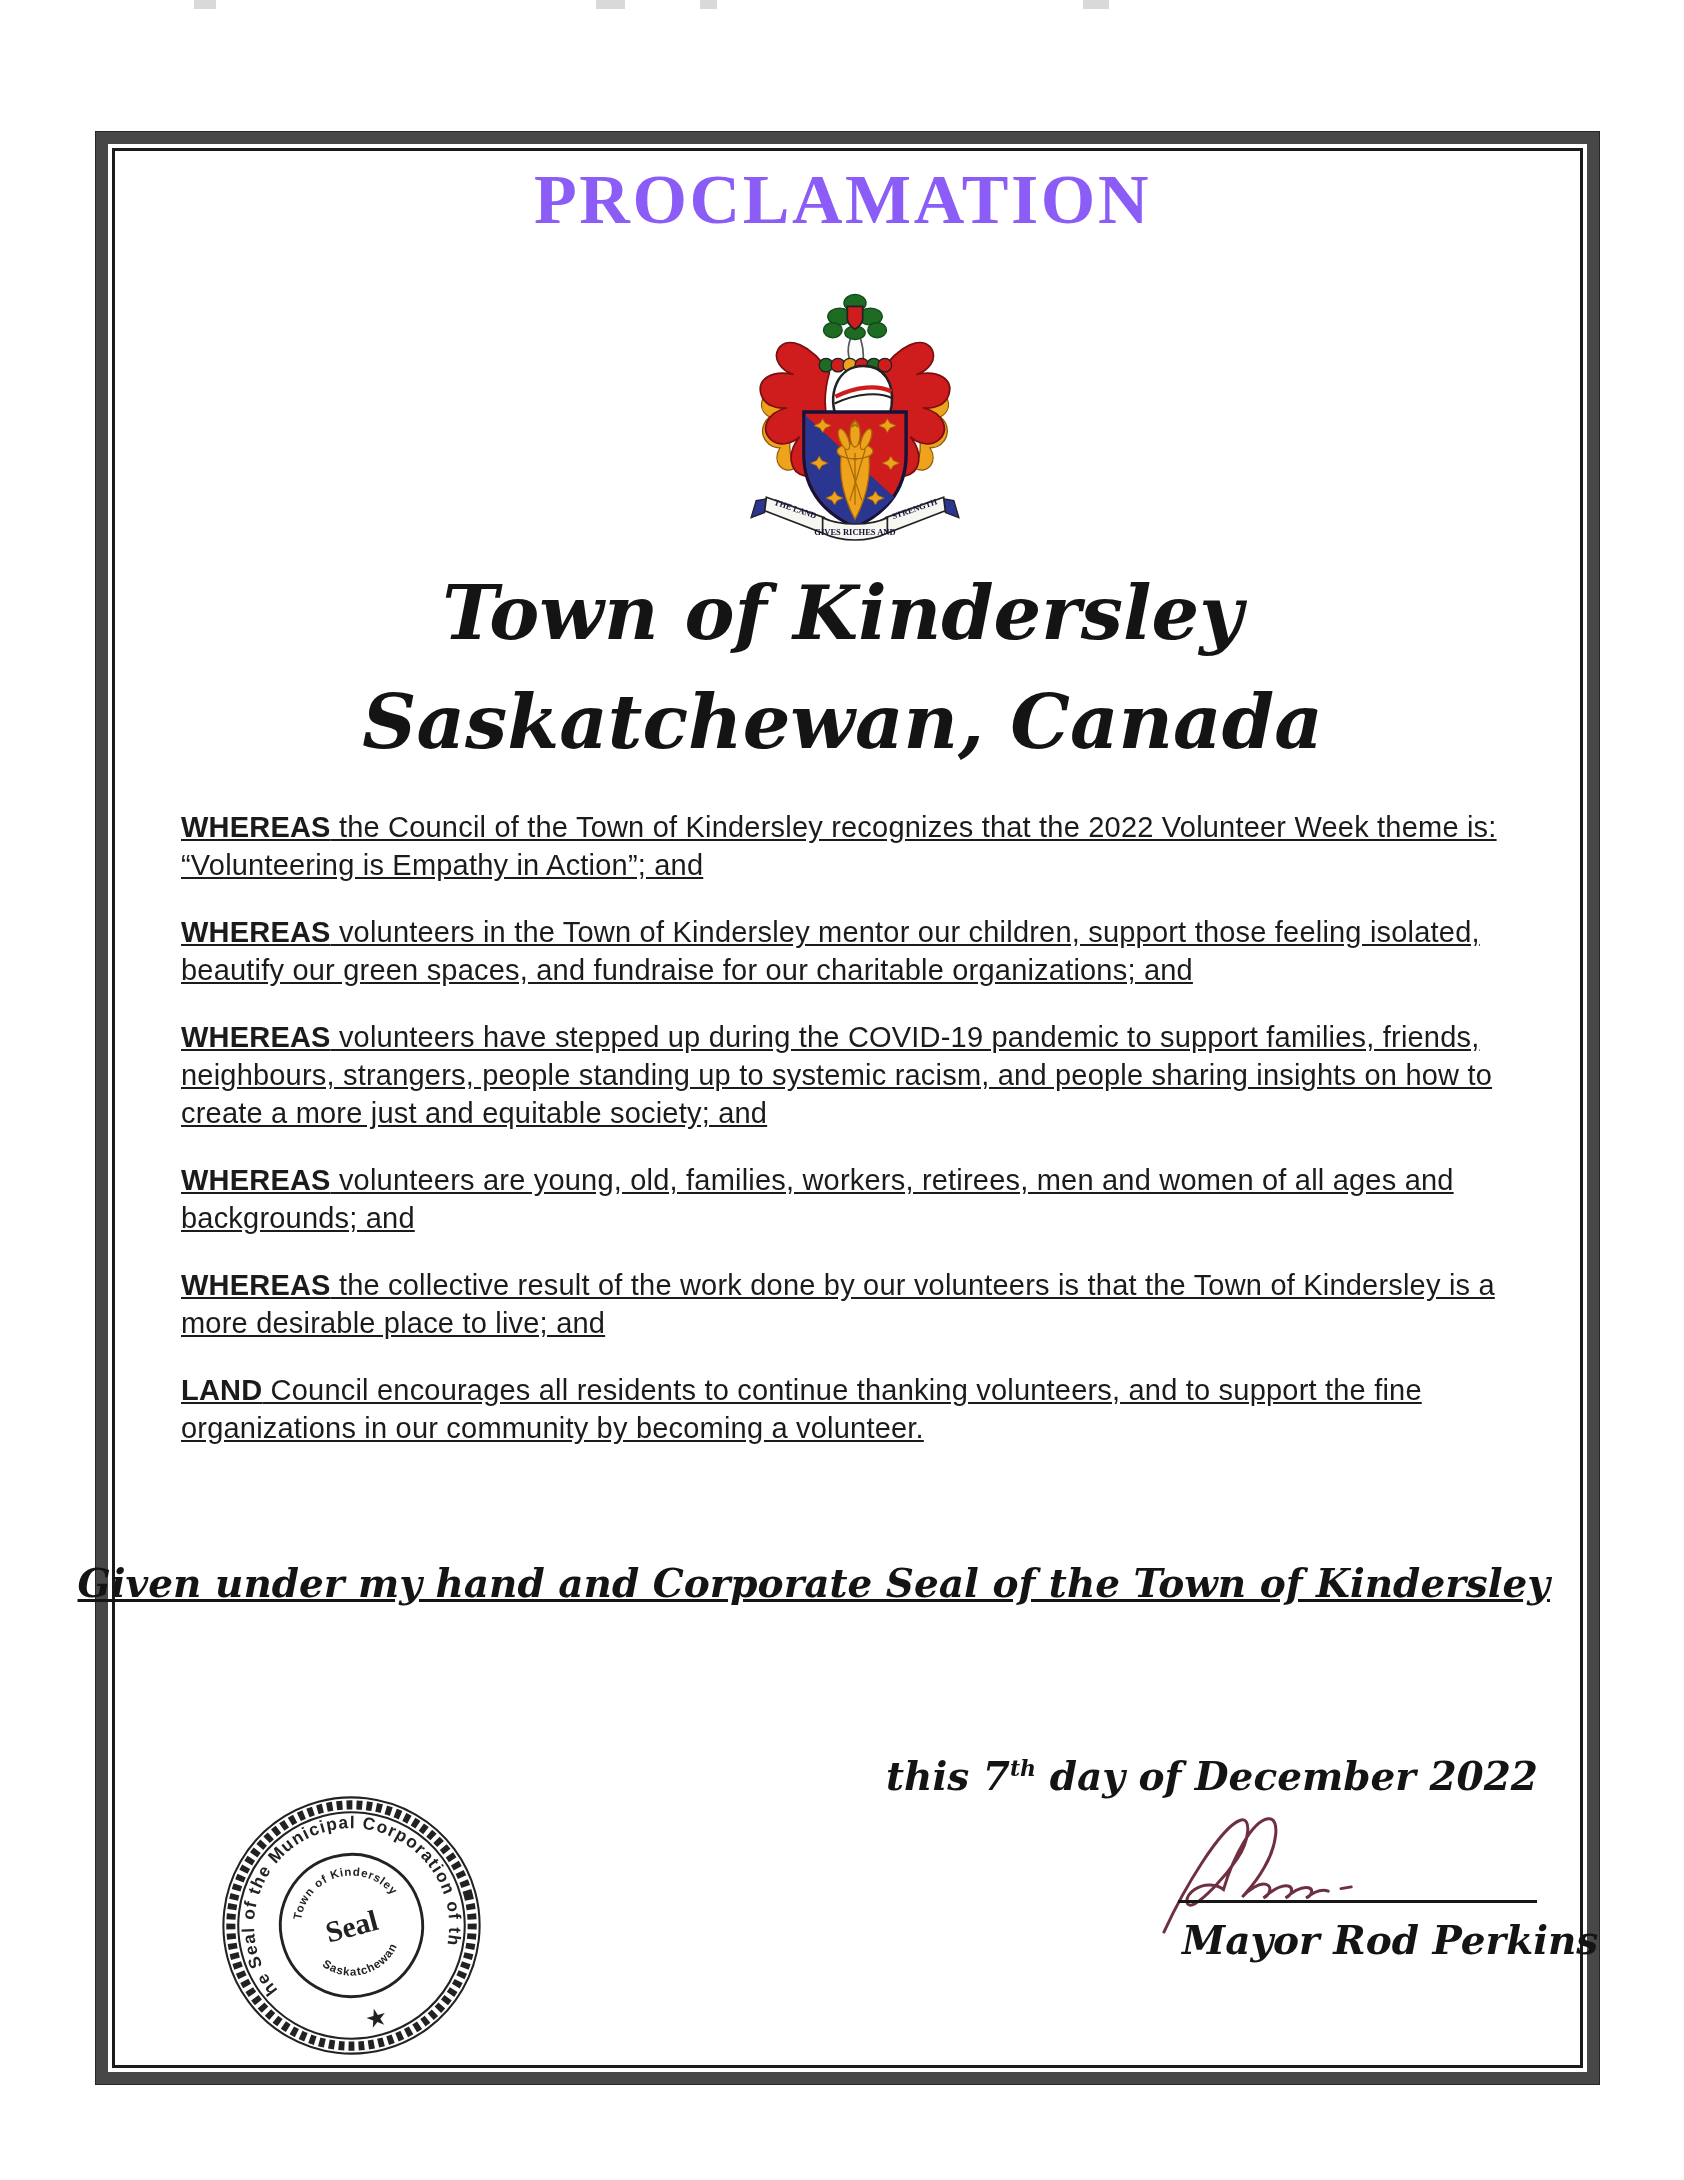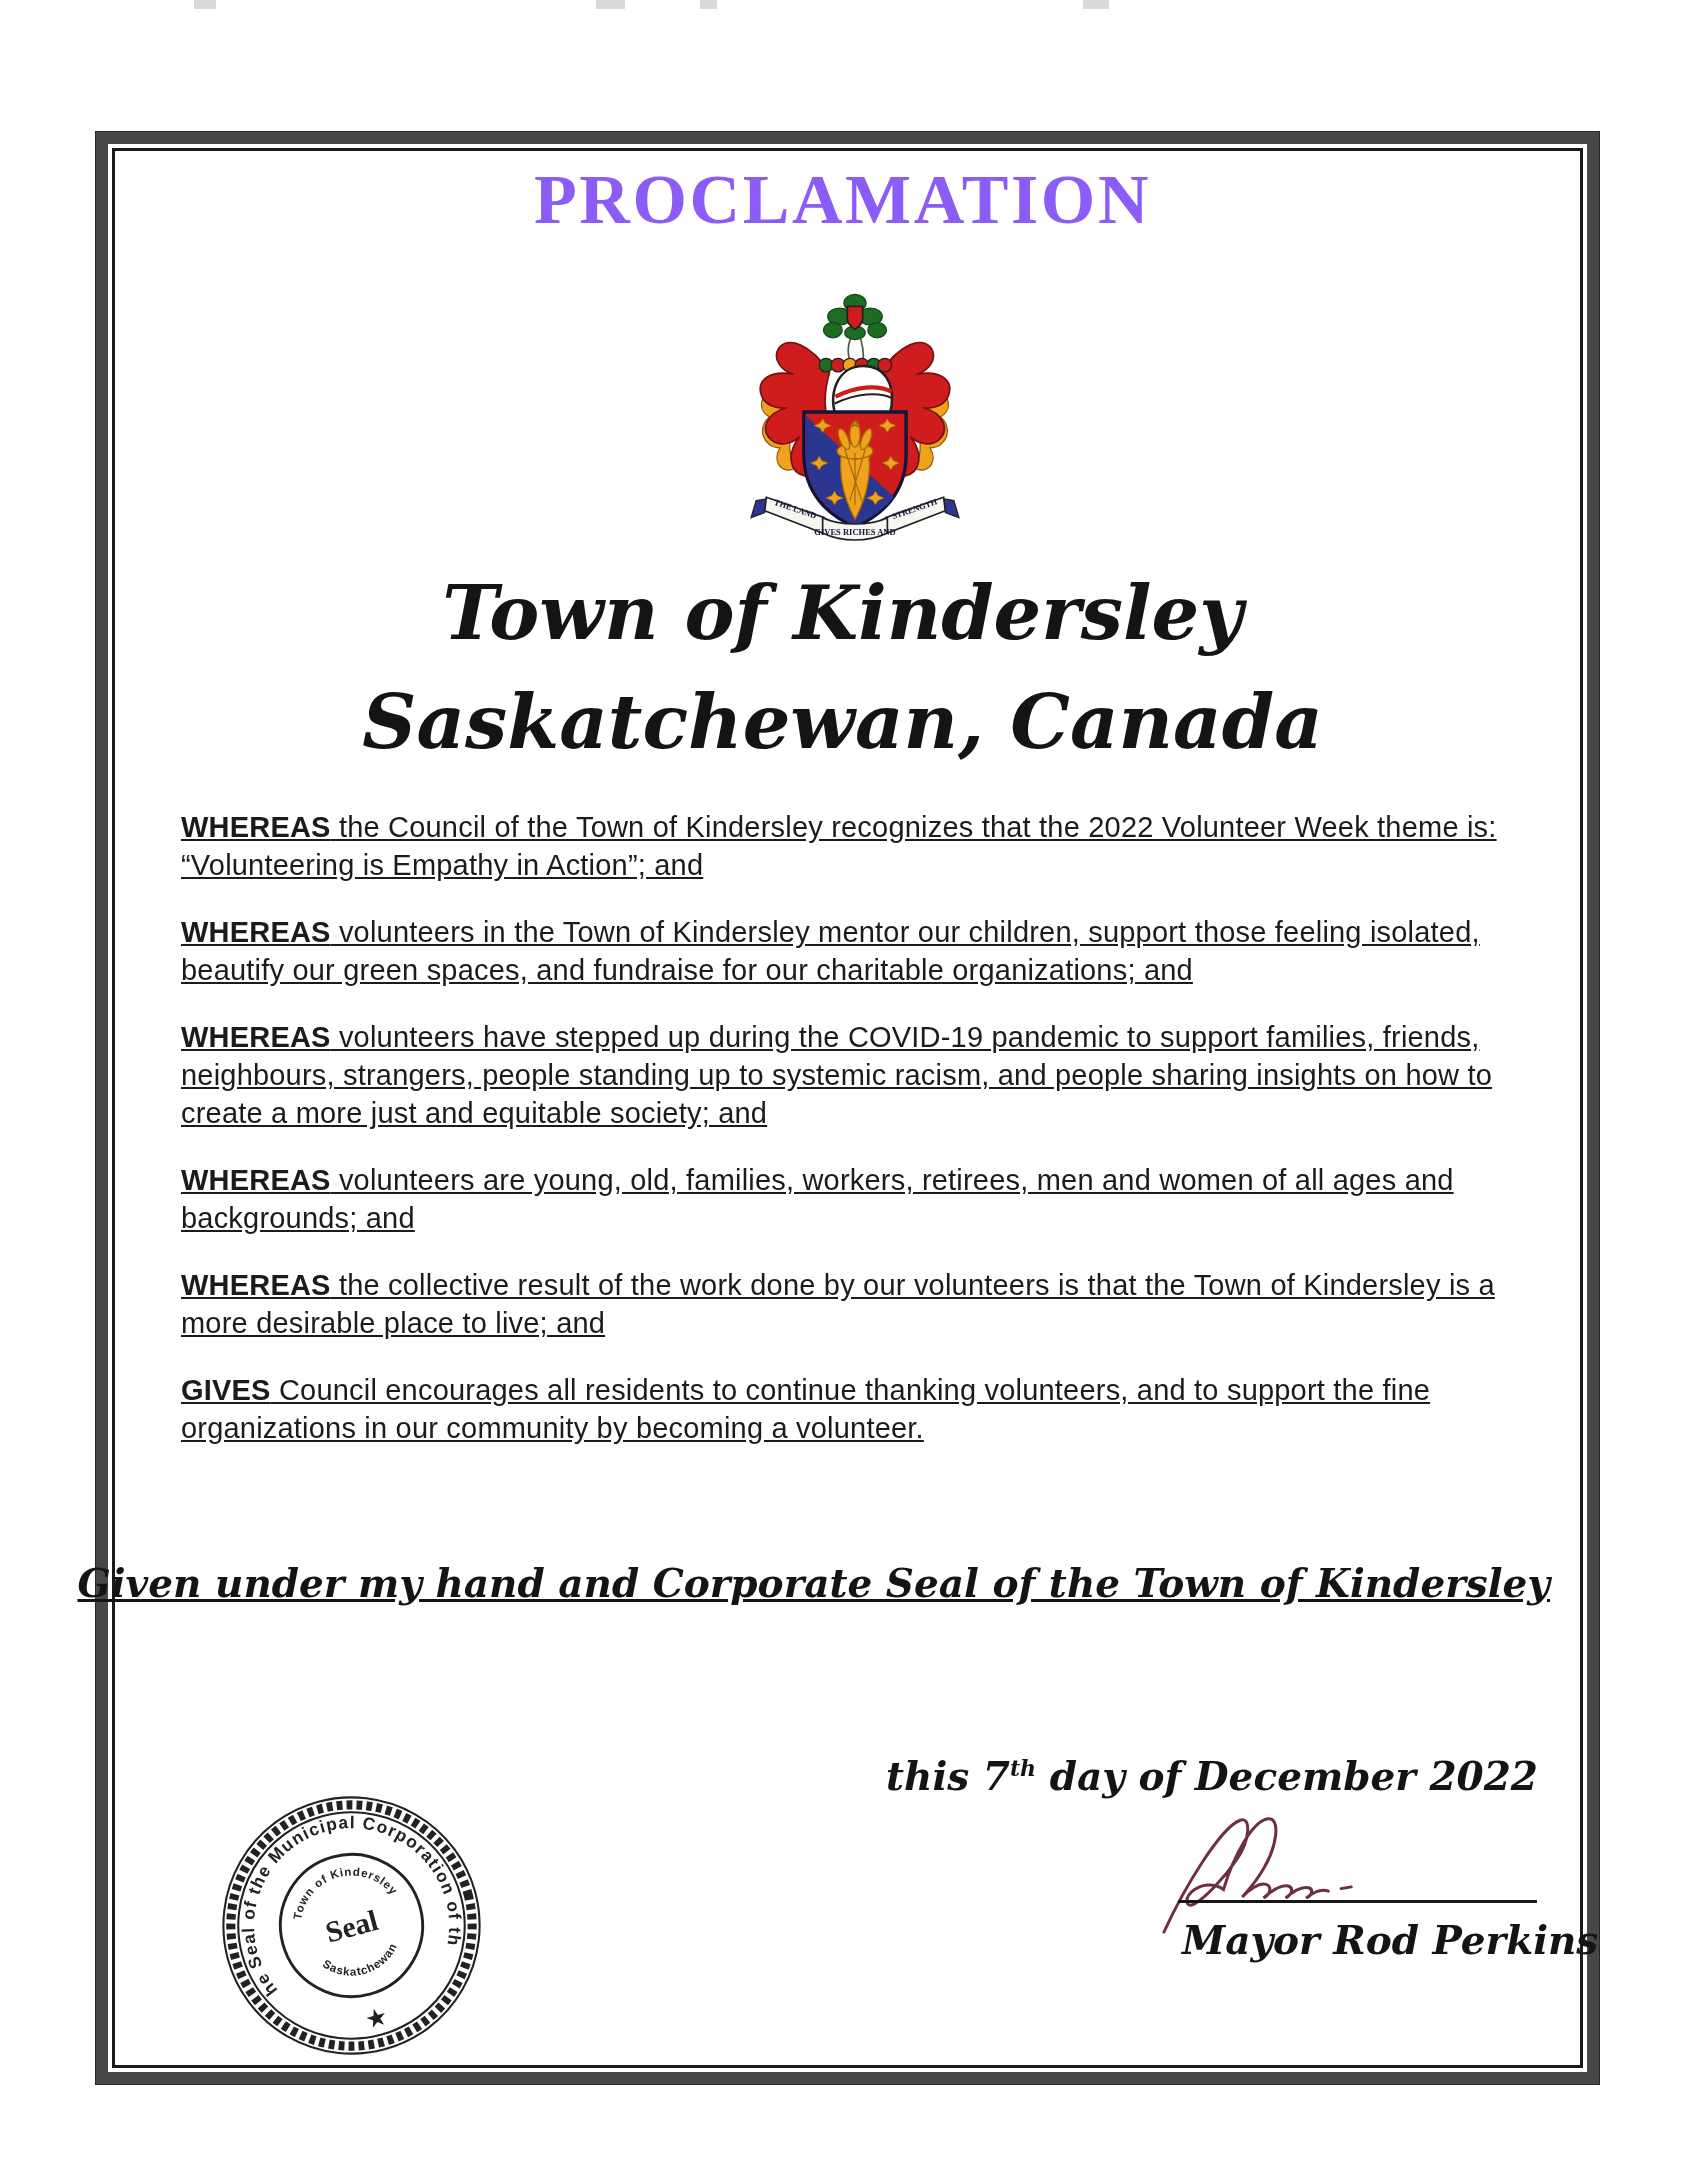--- a/index.html
+++ b/index.html
@@ -165,21 +165,21 @@
 
   <div class="script town-line l1">Town of Kindersley</div>
   <div class="script town-line l2">Saskatchewan, Canada</div>
 
   <div class="body-text">
       <p><strong>WHEREAS</strong> the Council of the Town of Kindersley recognizes that the 2022 Volunteer Week theme is: “Volunteering is Empathy in Action”; and</p>
       <p><strong>WHEREAS</strong> volunteers in the Town of Kindersley mentor our children, support those feeling isolated, beautify our green spaces, and fundraise for our charitable organizations; and</p>
       <p><strong>WHEREAS</strong> volunteers have stepped up during the COVID-19 pandemic to support families, friends, neighbours, strangers, people standing up to systemic racism, and people sharing insights on how to create a more just and equitable society; and</p>
       <p><strong>WHEREAS</strong> volunteers are young, old, families, workers, retirees, men and women of all ages and backgrounds; and</p>
       <p><strong>WHEREAS</strong> the collective result of the work done by our volunteers is that the Town of Kindersley is a more desirable place to live; and</p>
-      <p><strong>GIVES</strong> Council encourages all residents to continue thanking volunteers, and to support the fine organizations in our community by becoming a volunteer.</p>
+      <p><strong>LAND</strong> Council encourages all residents to continue thanking volunteers, and to support the fine organizations in our community by becoming a volunteer.</p>
     </div>
 
   <div class="script given-line">Given under my hand and Corporate Seal of the Town of Kindersley</div>
 
   <div class="script date-line"><span>this 7</span><sup>th</sup><span> day of December 2022</span></div>
 
   <svg class="signature-svg" width="315" height="132" viewBox="0 0 370 155">
     <path fill="none" stroke="var(--signature-ink)" stroke-width="3.5" stroke-linecap="round" d="M14,148 C38,96 80,26 103,17 C118,11 114,42 100,62 C84,86 62,108 50,115 C39,121 37,107 50,98 C62,90 76,92 84,98
          C96,58 118,18 136,15 C152,13 146,48 132,72 C122,90 112,100 106,107
          C114,98 126,90 134,92 C142,94 138,105 131,108

